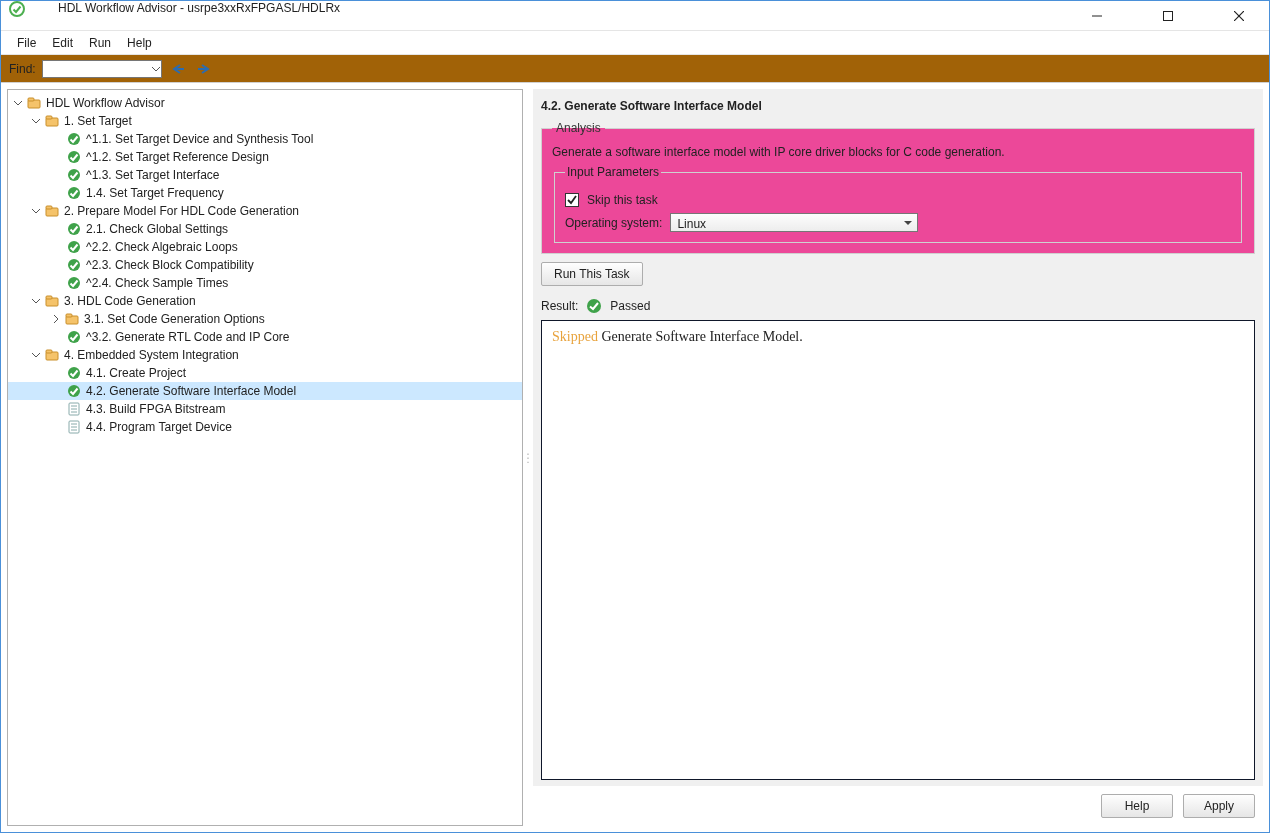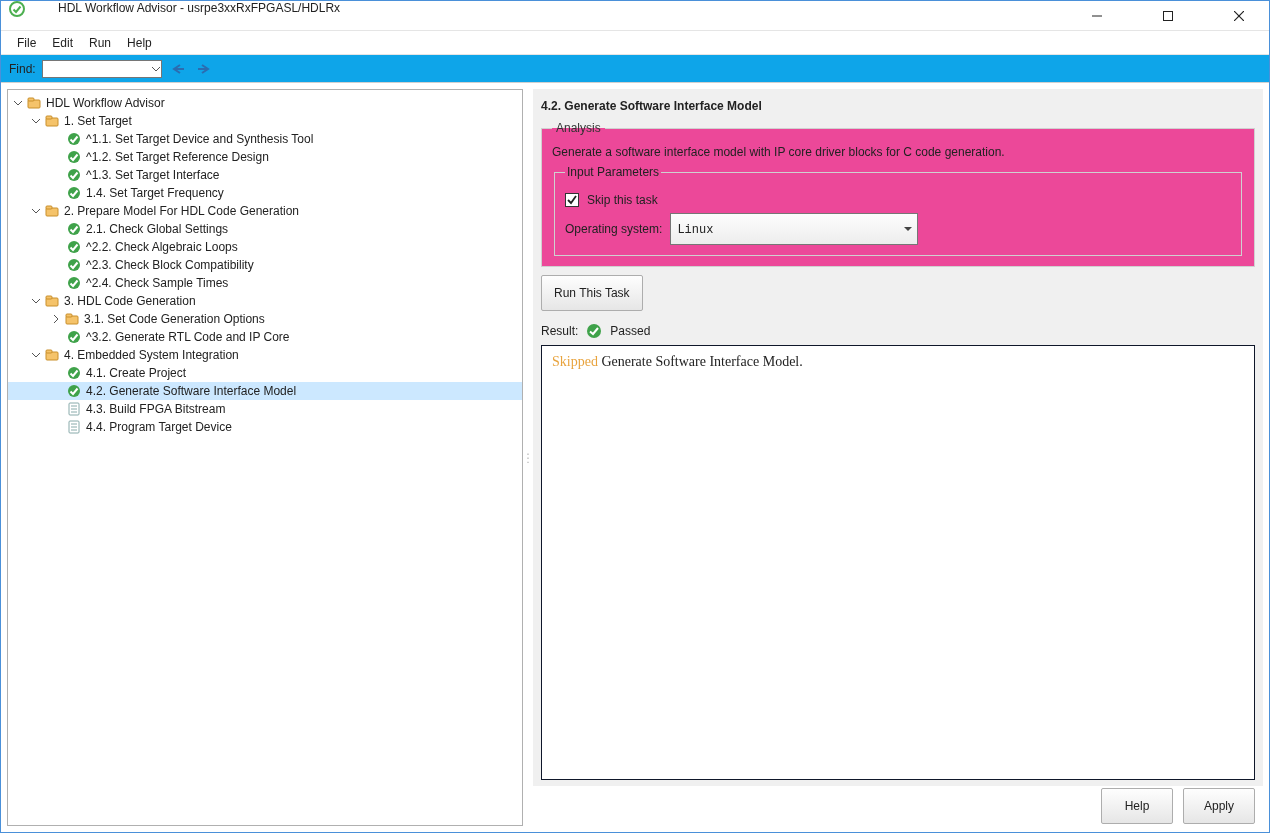--- a/index.html
+++ b/index.html
@@ -5,40 +5,40 @@
   * { box-sizing: border-box; }
   html, body { margin:0; padding:0; font-family: "Segoe UI", Tahoma, sans-serif; font-size:12px; color:#222; }
   .window { width:1270px; height:833px; border:1px solid #4a90d9; background:#fff; display:flex; flex-direction:column; }
   .titlebar { height:30px; display:flex; align-items:flex-start; padding:0 8px; border-bottom:1px solid #e5e5e5;gap:27px; }
   .titlebar .app-icon { width:16px; height:16px; margin-right:6px; }
   .titlebar .title { flex:0 0 auto; }
   .titlebar .spacer { flex:1; }
   .titlebar .win-btn { width:44px; height:30px; display:flex; align-items:center; justify-content:center; }
   .menubar { height:24px; padding:0 8px; border-bottom:1px solid #e5e5e5; display:flex; align-items:center; gap:0; }
   .menubar .menu-item { padding:2px 8px; }
-  .findbar { height:28px; background:#0ea5e9; border-bottom:1px solid #d0d0d0; display:flex; align-items:center; padding:0 8px; gap:6px; }
+  .findbar { height:28px; background:#a16207; border-bottom:1px solid #d0d0d0; display:flex; align-items:center; padding:0 8px; gap:6px; }
   .findbar input { width:120px; height:18px; border:1px solid #767676; background:#fff; padding:0 18px 0 4px; font:inherit; }
   .find-wrap { position:relative; }
   .find-wrap .dd { position:absolute; right:2px; top:50%; transform:translateY(-50%); pointer-events:none; }
   .navbtn { width:20px; height:18px; display:flex; align-items:center; justify-content:center; }
   .body { flex:1; display:flex; min-height:0; }
   .tree-pane { width:516px; border:1px solid #b0b0b0; margin:6px 0 6px 6px; background:#fff; overflow:auto; }
   .splitter { width:10px; display:flex; align-items:center; justify-content:center; cursor:ew-resize; color:#bbb; }
   .right-pane { flex:1; margin:6px 6px 6px 0; display:flex; flex-direction:column; min-width:0; }
   .right-content { flex:1; background:#f0f0f0; border:0; padding:6px 8px; display:flex; flex-direction:column; min-height:0; }
   .section-title { font-weight:bold; padding:4px 0; }
   fieldset.panel { border:1px solid #d0d0d0; background:#ec4899; margin:4px 0 8px 0; padding:6px 10px 10px 10px; }
   fieldset.panel > legend { padding:0 4px; color:#333; }
   fieldset.inner { border:1px solid #d0d0d0; margin-top:6px; padding:8px 10px 10px 10px; }
   .desc { margin:4px 0 6px 0; }
   .row { display:flex; align-items:center; gap:8px; margin-top:6px; }
   .checkbox { width:14px; height:14px; border:1px solid #333; background:#fff; display:inline-flex; align-items:center; justify-content:center; }
-  .select { flex:0 0 248px; height:32px; border:1px solid #767676; background:linear-gradient(#fdfdfd,#ededed); display:flex; align-items:center; padding:2px 18px 0 6px; position:relative;font-family:Liberation Mono, monospace; }
+  .select { flex:0 0 248px; height:19px; border:1px solid #767676; background:linear-gradient(#fdfdfd,#ededed); display:flex; align-items:center; padding:2px 18px 0 6px; position:relative; }
   .select .caret { position:absolute; right:4px; top:50%; transform:translateY(-50%); }
-  .btn { height:36px; background:linear-gradient(#fefefe,#e6e6e6); border:1px solid #adadad; padding:0 12px; display:inline-flex; align-items:center; border-radius:2px; }
+  .btn { height:24px; background:linear-gradient(#fefefe,#e6e6e6); border:1px solid #adadad; padding:0 12px; display:inline-flex; align-items:center; border-radius:2px; }
   .result-row { display:flex; align-items:center; gap:8px; margin-top:12px; }
   .pass-icon { width:16px; height:16px; }
   .output-box { flex:1; background:#fff; border:1px solid #0f172a; margin-top:6px; padding:8px 10px; font-family:"Times New Roman", serif; font-size:14px; min-height:0; }
   .skipped-word { color:#e8a33d; }
   .footer-btns { height:40px; display:flex; align-items:center; justify-content:flex-end; gap:10px; padding:0 8px; }
   .footer-btns .btn { width:72px; justify-content:center; }
 
   
   ul.tree, ul.tree ul { list-style:none; margin:0; padding:0; }
   ul.tree { padding:4px 0; }

